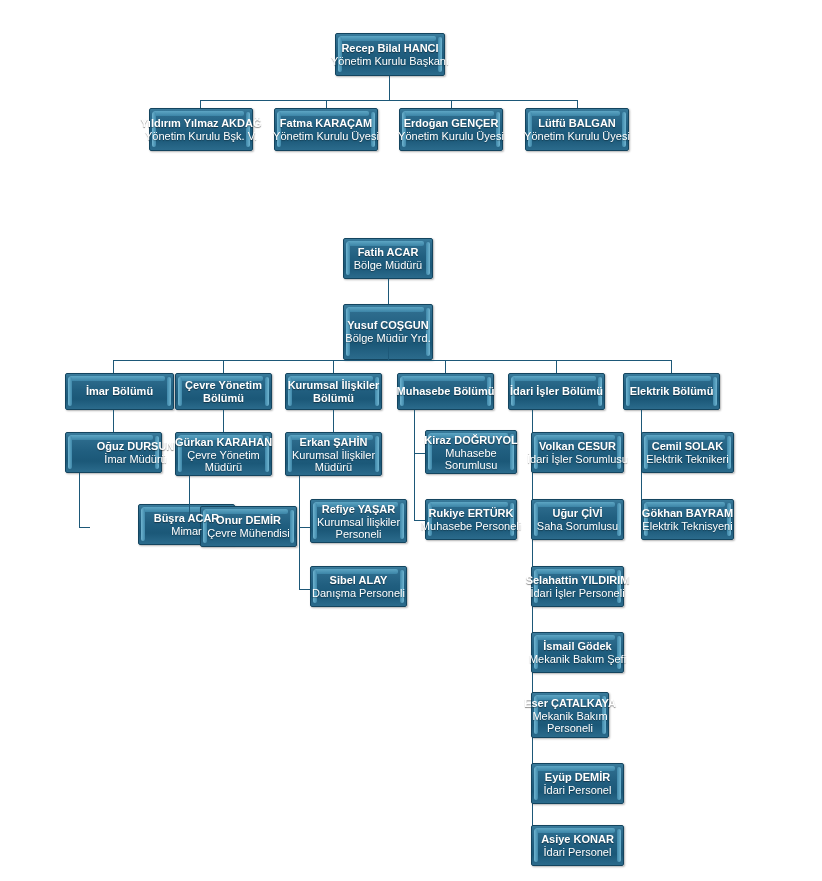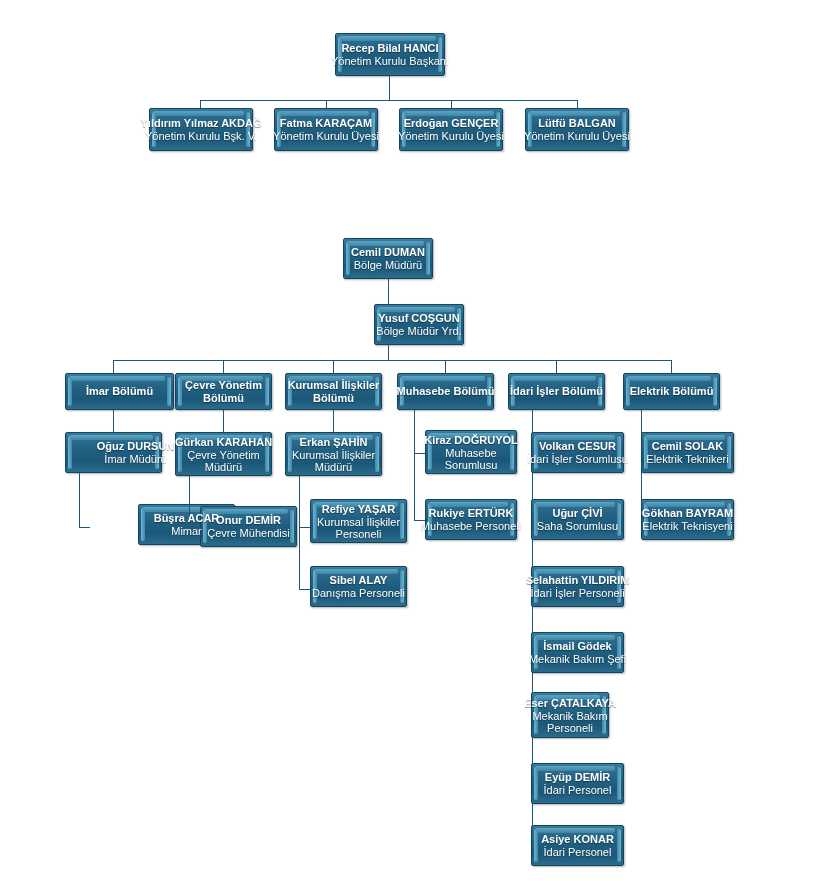--- a/index.html
+++ b/index.html
@@ -138,27 +138,27 @@
   <div class="box" style="left:525px; top:108px; width:104px; height:43px;">
     <span class="bevL"></span>
     <span class="bevR"></span>
     <span class="nm">Lütfü BALGAN</span>
     <span class="ttl">Yönetim Kurulu Üyesi</span>
   </div>
 
   <div class="box" style="left:343px; top:238px; width:90px; height:41px;">
     <span class="bevL"></span>
     <span class="bevR"></span>
-    <span class="nm">Cemil DUMAN</span>
+    <span class="nm">Fatih ACAR</span>
     <span class="ttl">Bölge Müdürü</span>
   </div>
 
   <div class="ln v" style="left:388px; top:279px; height:25px;"></div>
 
-  <div class="box" style="left:343px; top:304px; width:90px; height:41px;margin-left:31px;">
+  <div class="box" style="left:343px; top:304px; width:90px; height:56px;">
     <span class="bevL"></span>
     <span class="bevR"></span>
     <span class="nm">Yusuf COŞGUN</span>
     <span class="ttl">Bölge Müdür Yrd.</span>
   </div>
 
   <div class="ln v" style="left:388px; top:345px; height:15px;"></div>
   <div class="ln h" style="left:113px; top:360px; width:558px;"></div>
   <div class="ln v" style="left:113px; top:360px; height:13px;"></div>
   <div class="ln v" style="left:223px; top:360px; height:13px;"></div>

